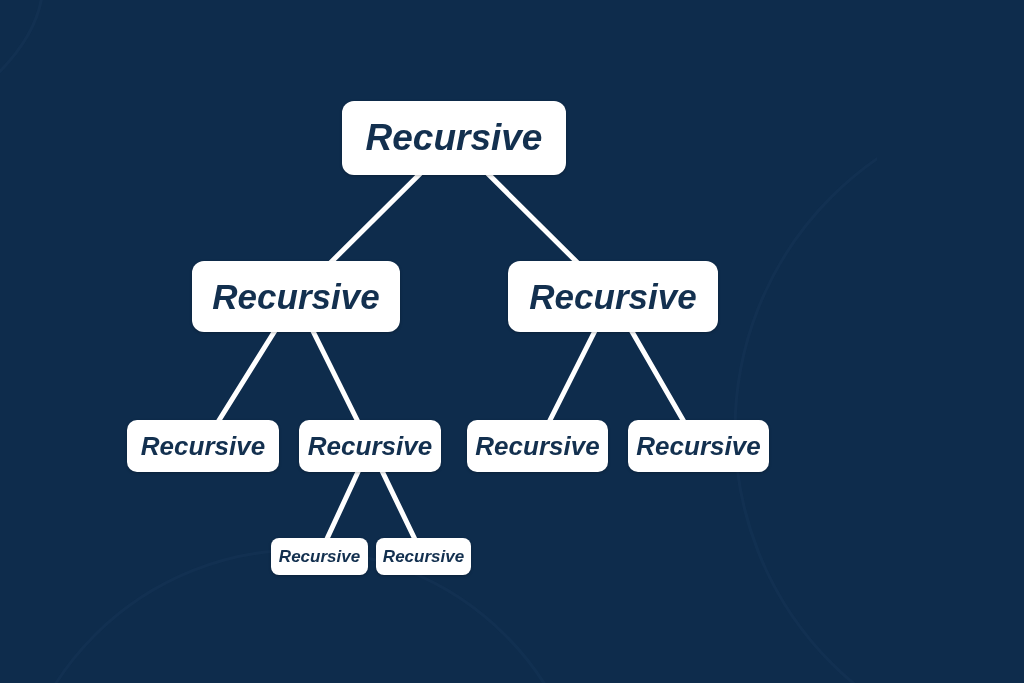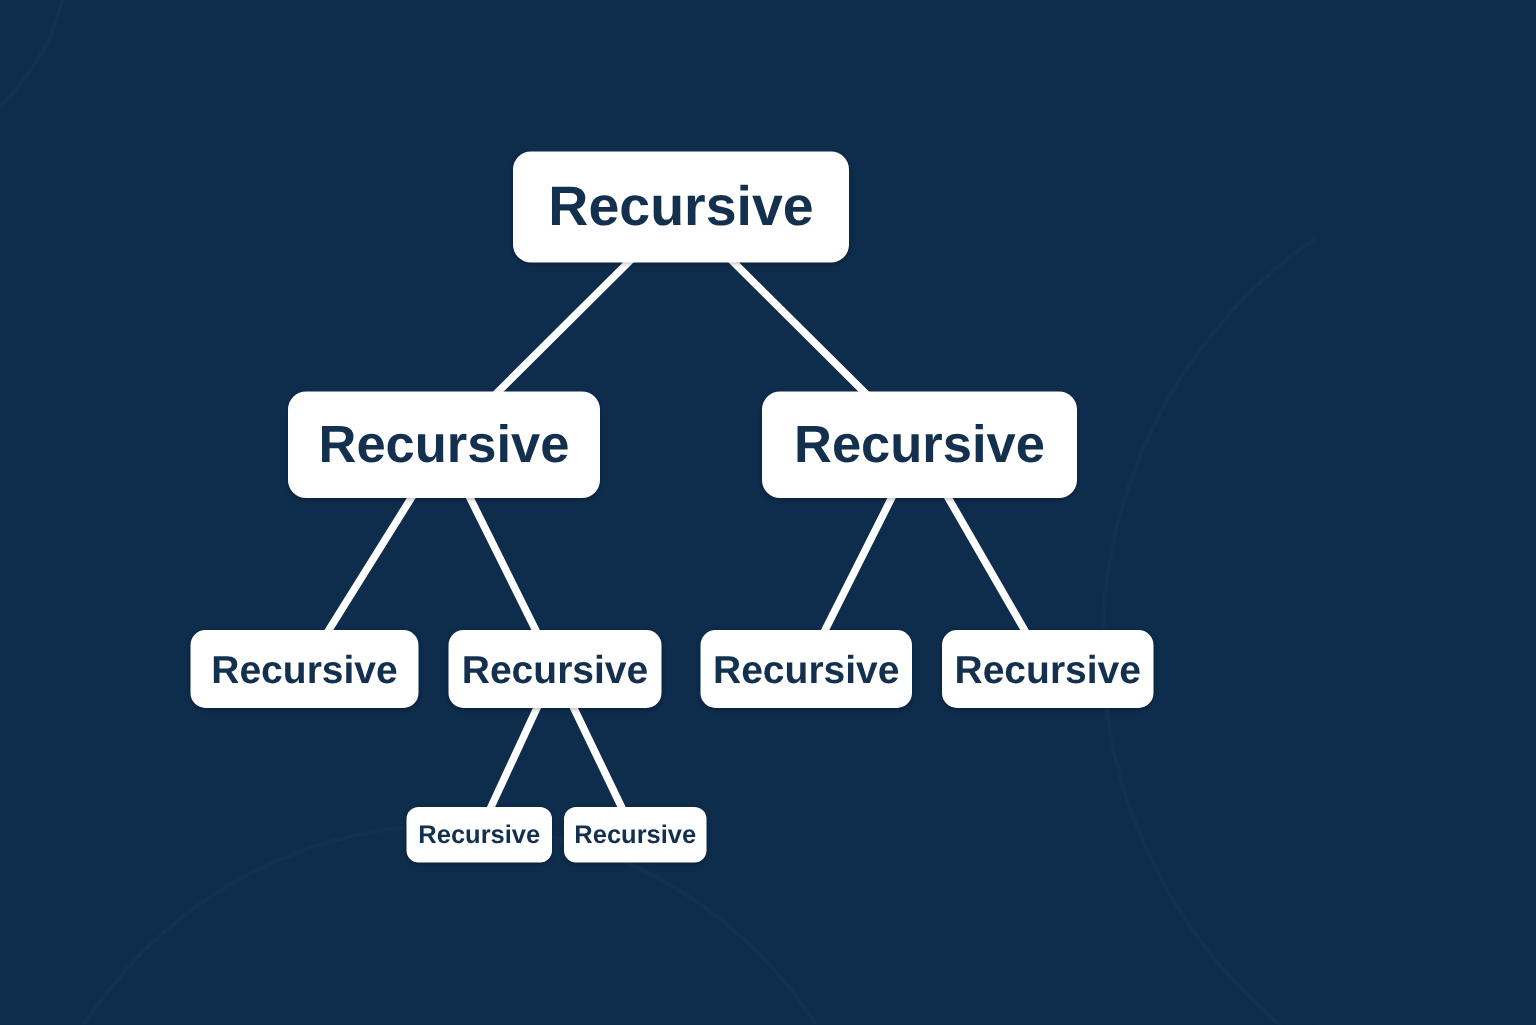--- a/index.html
+++ b/index.html
@@ -7,20 +7,21 @@
     padding: 0;
     background: #0e2c4c;
   }
   .canvas {
     position: relative;
     width: 877px;
     height: 683px;
     overflow: hidden;
     background: #0e2c4c;
     font-family: "Liberation Sans", sans-serif;
+    font-style: italic;
   }
   svg.edges {
     position: absolute;
     inset: 0;
     width: 1024px;
     height: 683px;
   }
   .node {
     position: absolute;
     background: #ffffff;

